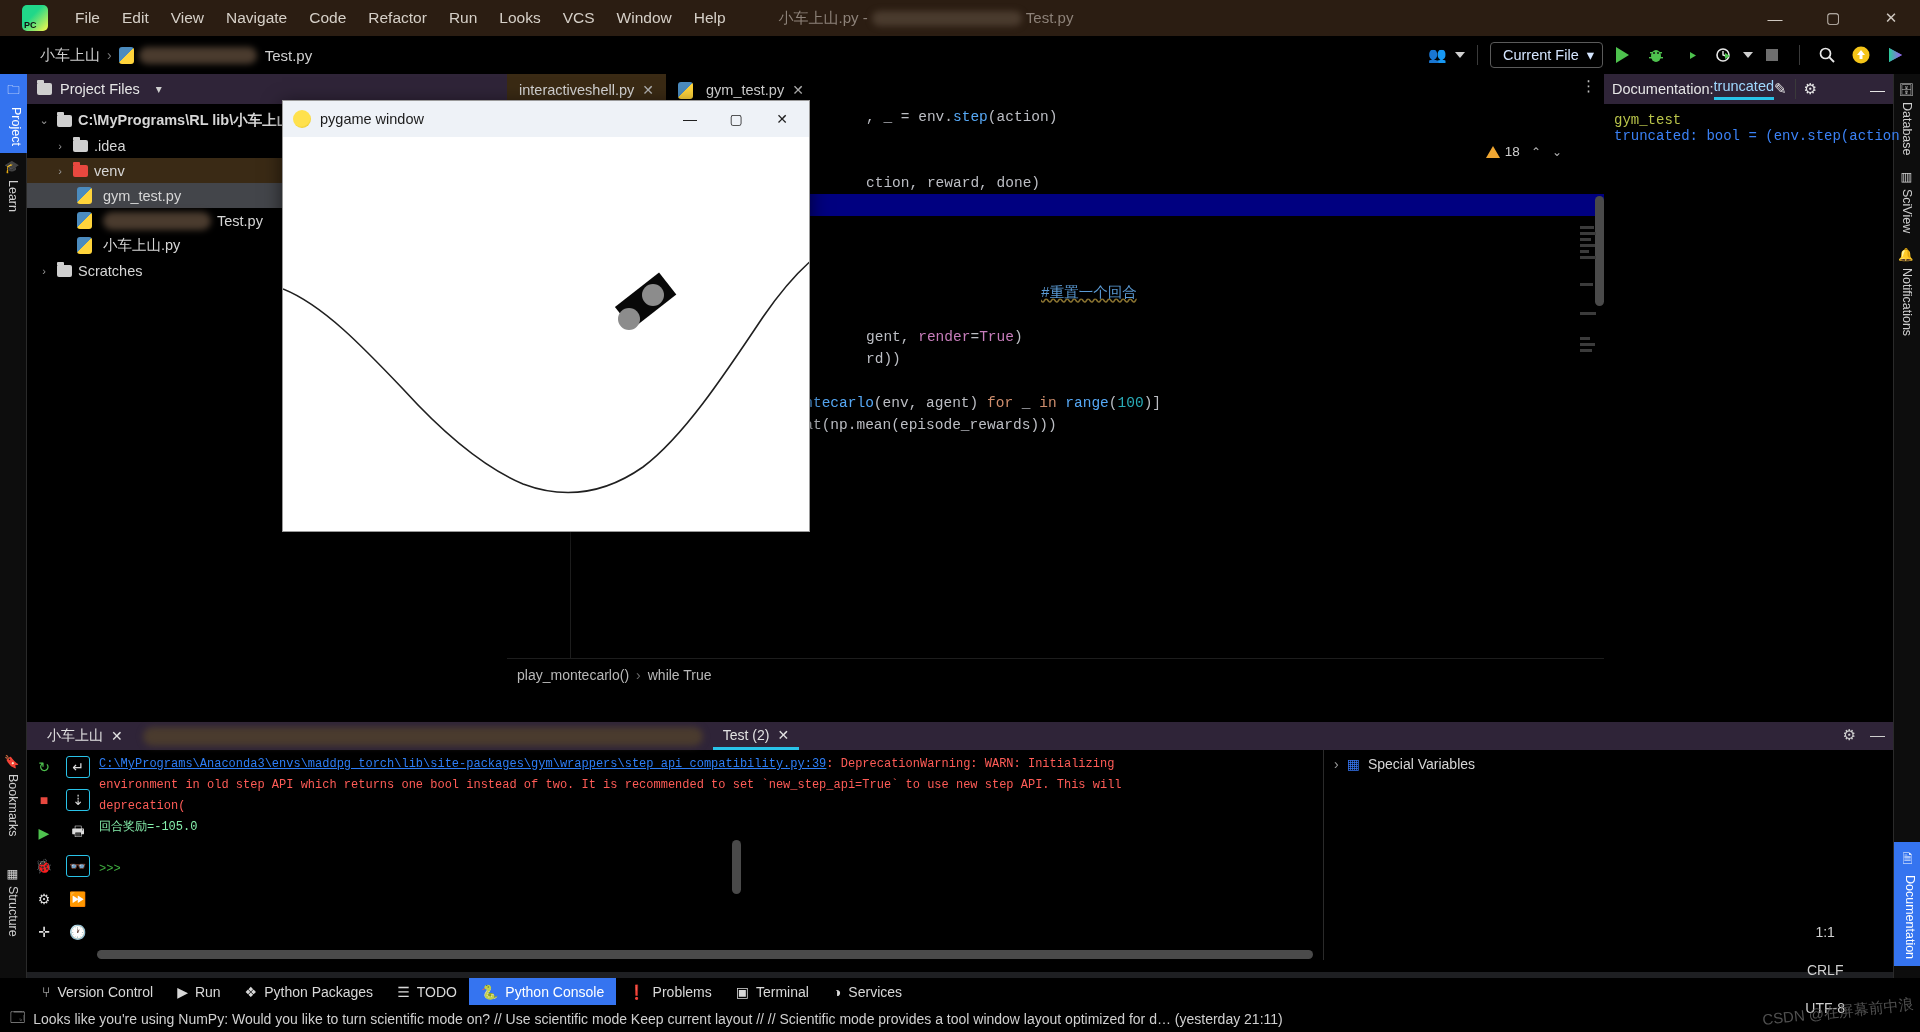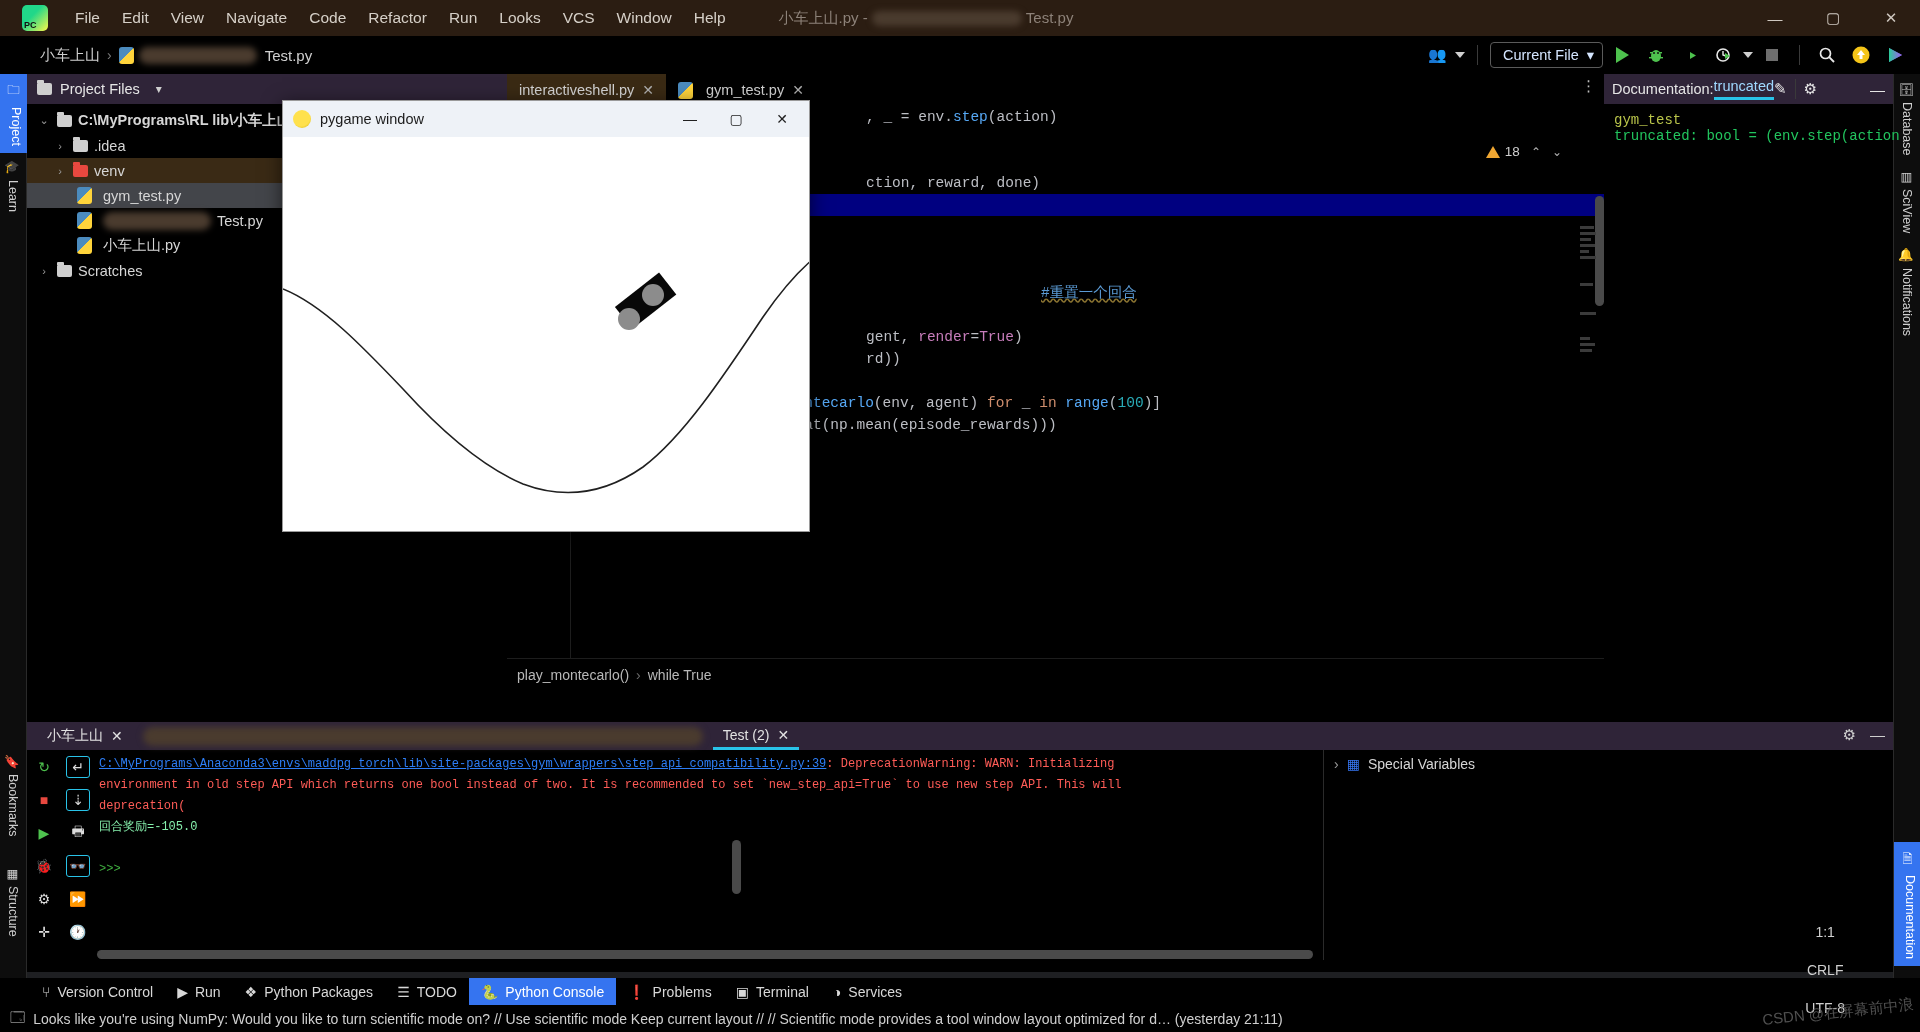--- a/index.html
+++ b/index.html
@@ -134,21 +134,21 @@
     border-top: 1px solid #1d1d1d; display: flex; align-items: center; padding-left: 10px;
     color: #b8b8b8; font-size: 14px; gap: 7px; background: #000;
   }
 
   
   .docpanel { position: absolute; right: 27px; top: 74px; width: 289px; height: 648px; background: #000; }
   .doc-header { height: 30px; background: #2f2438; display: flex; align-items: center; gap: 0; padding: 0 8px; }
   .doc-label { color: #e6e6e6; font-size: 14.5px; }
   .doc-tab { color: #9fd8ff; font-size: 14.5px; border-bottom: 3px solid #29c3e8; padding-bottom: 3px; max-width: 72px; overflow: hidden; white-space: nowrap; }
   .doc-body { padding: 8px 10px; font-family: "Liberation Mono", monospace; font-size: 14px; }
-  .doc-l1 { color: #b9c44a; } .doc-l2 { color: #22c55e; white-space: nowrap; }
+  .doc-l1 { color: #b9c44a; } .doc-l2 { color: #3b82f6; white-space: nowrap; }
 
   
   .pygame {
     position: absolute; left: 282px; top: 72px; width: 528px; height: 432px;
     background: #0ea5e9; border: 1px solid #9a9a9a; box-shadow: 0 4px 18px rgba(0,0,0,.6); margin-top: 28px;
   }
   .pg-title { height: 36px; background: #eef2f7; display: flex; align-items: center; padding: 0 4px 0 10px; }
   .pg-name { color: #1b1b1b; font-size: 14.5px; margin-left: 9px; }
   .pg-ctrl { margin-left: auto; display: flex; }
   .pg-btn { width: 46px; height: 34px; display: flex; align-items: center; justify-content: center; color: #202020; font-size: 14px; }

